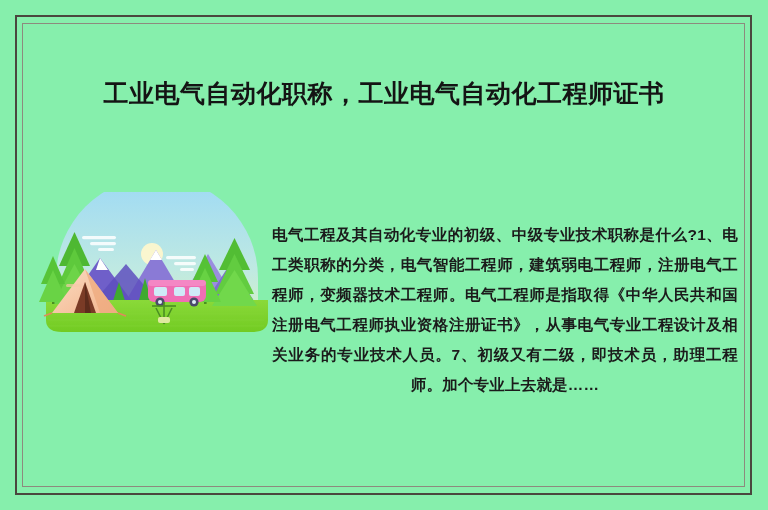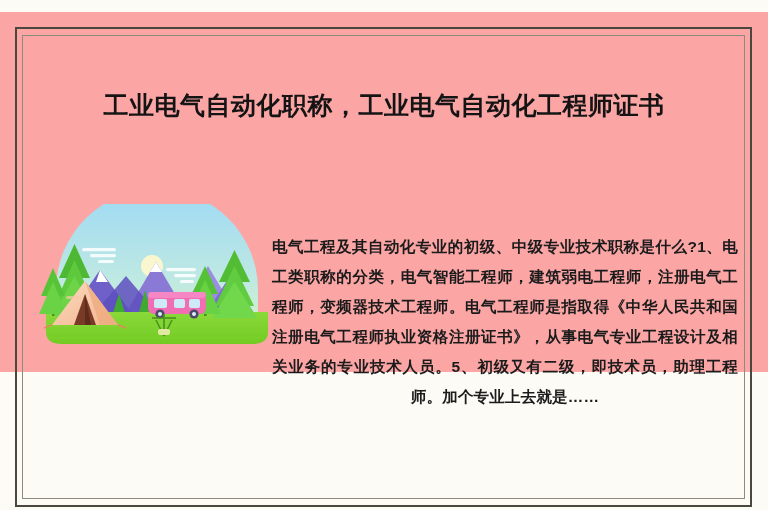--- a/index.html
+++ b/index.html
@@ -11,23 +11,22 @@
     height: 510px;
     background: #fdfbf5;
     font-family: "Liberation Sans", "DejaVu Sans", sans-serif;
     overflow: hidden;
   }
 
   .card {
     position: absolute;
     left: 0; top: 0;
     width: 768px;
-    height: 360px;
-    background: #fca5a5;
-    margin-top: 12px;
+    height: 510px;
+    background: #86efac;
   }
 
   
   .frame-outer {
     position: absolute;
     left: 15px;
     top: 15px;
     width: 737px;
     height: 480px;
     border: 2px solid #4a473e;
@@ -224,16 +223,16 @@
         <g stroke="#4a8f22" stroke-width="1.6" fill="none">
           <line x1="118" y1="116" x2="126" y2="132"></line>
           <line x1="134" y1="116" x2="126" y2="132"></line>
           <line x1="126" y1="110" x2="126" y2="132"></line>
           <line x1="114" y1="114" x2="138" y2="114"></line>
         </g>
         <rect x="120" y="125" width="12" height="6" rx="2" fill="#dfe9a0"></rect>
       </svg>
     </div>
 
-    <p class="bodytext">电气工程及其自动化专业的初级、中级专业技术职称是什么?1、电工类职称的分类，电气智能工程师，建筑弱电工程师，注册电气工程师，变频器技术工程师。电气工程师是指取得《中华人民共和国注册电气工程师执业资格注册证书》，从事电气专业工程设计及相关业务的专业技术人员。5、初级又有二级，即技术员，助理工程师。加个专业上去就是……</p>
+    <p class="bodytext">电气工程及其自动化专业的初级、中级专业技术职称是什么?1、电工类职称的分类，电气智能工程师，建筑弱电工程师，注册电气工程师，变频器技术工程师。电气工程师是指取得《中华人民共和国注册电气工程师执业资格注册证书》，从事电气专业工程设计及相关业务的专业技术人员。7、初级又有二级，即技术员，助理工程师。加个专业上去就是……</p>
 
   </div>
 </div>
 
 </body></html>

